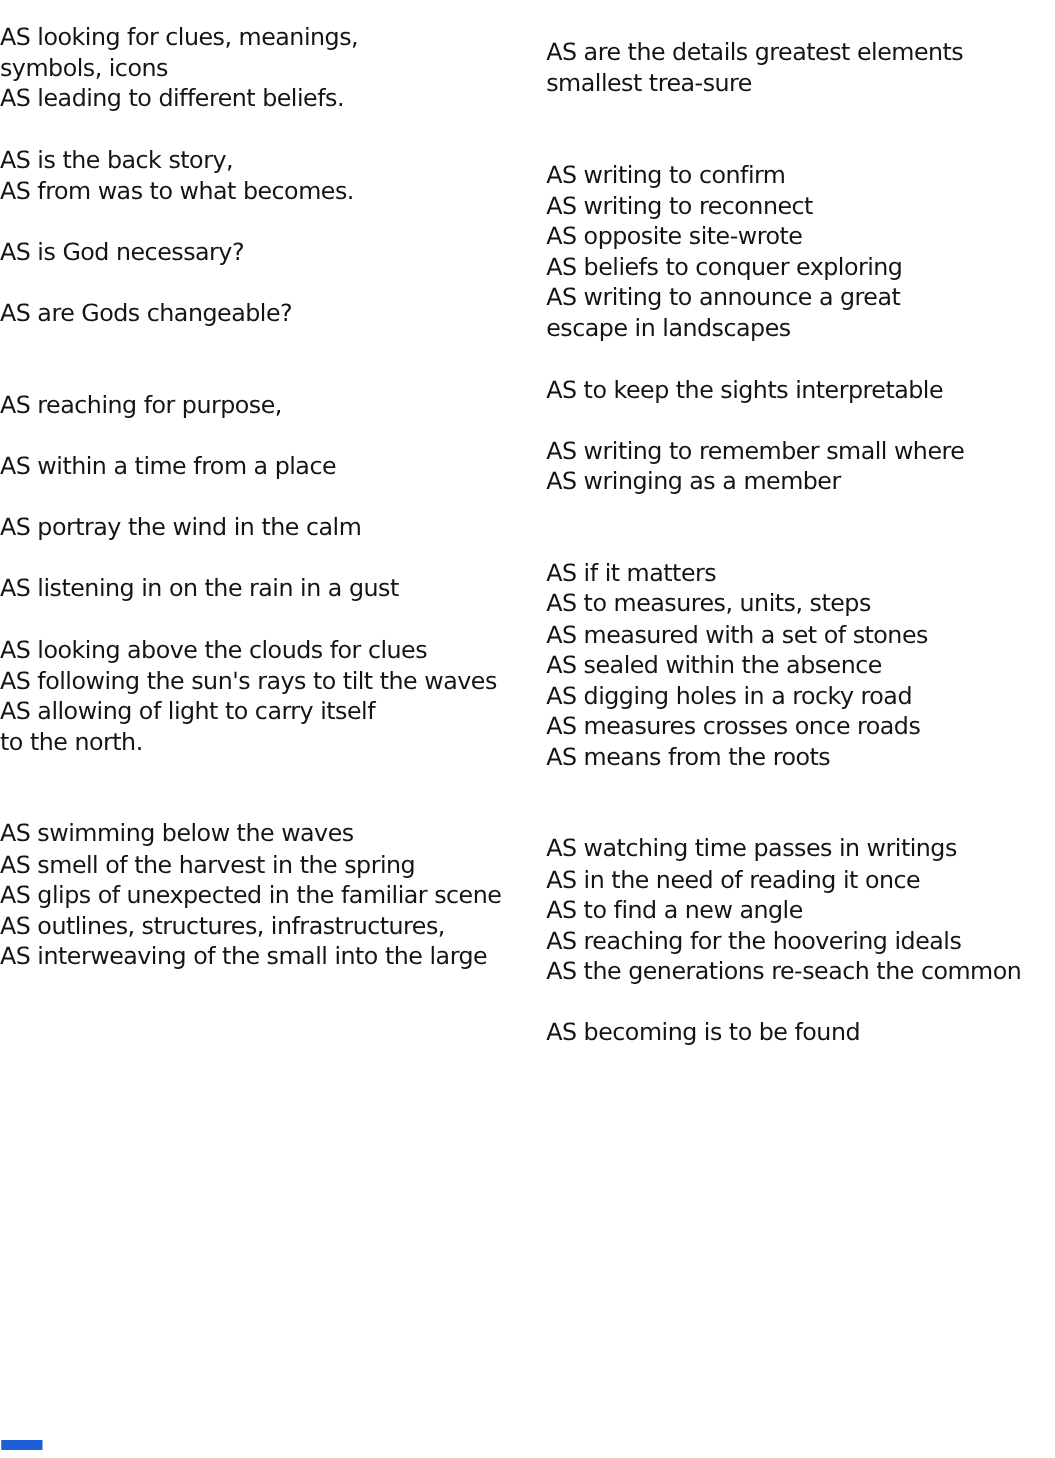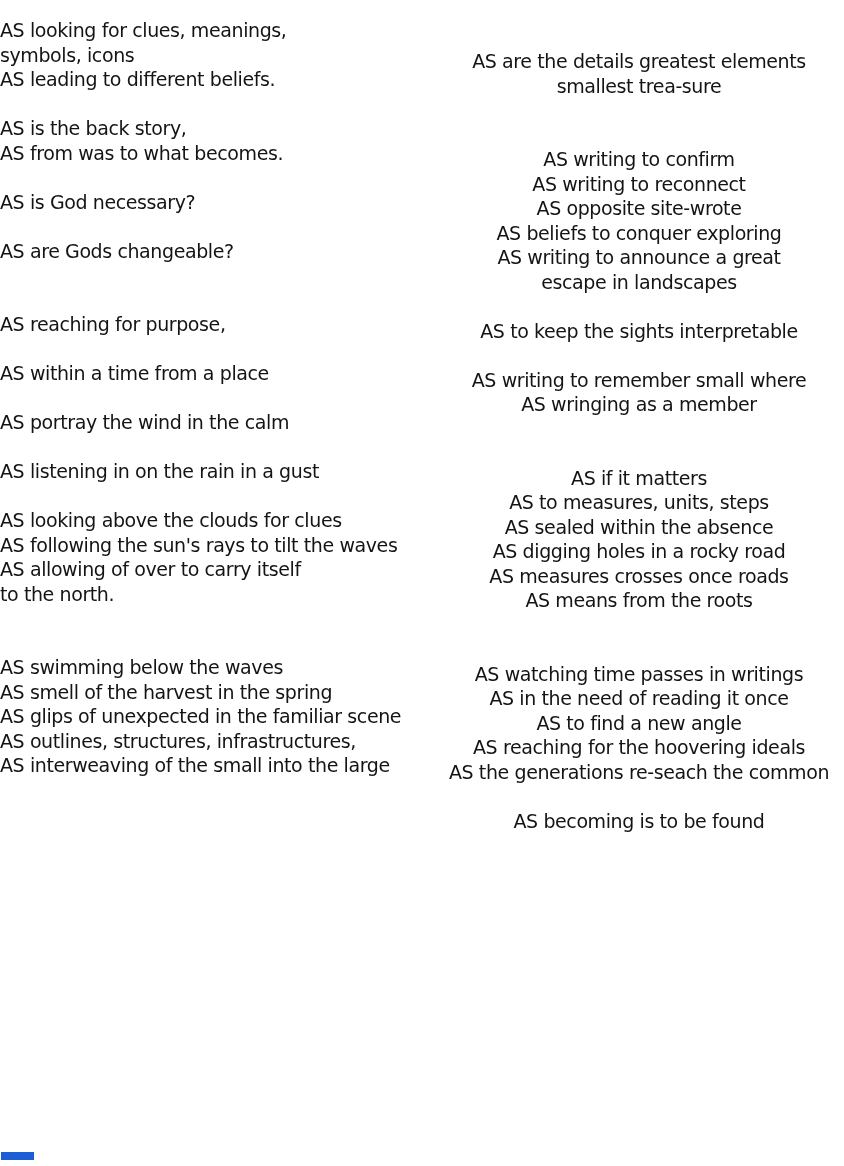--- a/index.html
+++ b/index.html
@@ -24,23 +24,23 @@
     white-space: nowrap;
   }
   .col-left {
     left: 0;
     top: 18px;
     width: 421px;
     text-align: left;
   }
   .col-right {
     left: 437px;
-    top: 49px;
+    top: 30px;
     width: 404px;
-    text-align: center;
+    text-align: left;
   }
   .line {
     height: 24.5px;
   }
   .blue-marker {
     position: absolute;
     left: 1px;
     top: 1152px;
     width: 33px;
     height: 8px;
@@ -67,21 +67,21 @@
       <div class="line">AS reaching for purpose,</div>
       <div class="line">&nbsp;</div>
       <div class="line">AS within a time from a place</div>
       <div class="line">&nbsp;</div>
       <div class="line">AS portray the wind in the calm</div>
       <div class="line">&nbsp;</div>
       <div class="line">AS listening in on the rain in a gust</div>
       <div class="line">&nbsp;</div>
       <div class="line">AS looking above the clouds for clues</div>
       <div class="line">AS following the sun's rays to tilt the waves</div>
-      <div class="line">AS allowing of over to carry itself</div>
+      <div class="line">AS allowing of light to carry itself</div>
       <div class="line">to the north.</div>
       <div class="line">&nbsp;</div>
       <div class="line">&nbsp;</div>
       <div class="line">AS swimming below the waves</div>
       <div class="line">AS smell of the harvest in the spring</div>
       <div class="line">AS glips of unexpected in the familiar scene</div>
       <div class="line">AS outlines, structures, infrastructures,</div>
       <div class="line">AS interweaving of the small into the large</div>
     </div>
 
@@ -98,20 +98,21 @@
       <div class="line">escape in landscapes</div>
       <div class="line">&nbsp;</div>
       <div class="line">AS to keep the sights interpretable</div>
       <div class="line">&nbsp;</div>
       <div class="line">AS writing to remember small where</div>
       <div class="line">AS wringing as a member</div>
       <div class="line">&nbsp;</div>
       <div class="line">&nbsp;</div>
       <div class="line">AS if it matters</div>
       <div class="line">AS to measures, units, steps</div>
+      <div class="line">AS measured with a set of stones</div>
       <div class="line">AS sealed within the absence</div>
       <div class="line">AS digging holes in a rocky road</div>
       <div class="line">AS measures crosses once roads</div>
       <div class="line">AS means from the roots</div>
       <div class="line">&nbsp;</div>
       <div class="line">&nbsp;</div>
       <div class="line">AS watching time passes in writings</div>
       <div class="line">AS in the need of reading it once</div>
       <div class="line">AS to find a new angle</div>
       <div class="line">AS reaching for the hoovering ideals</div>

